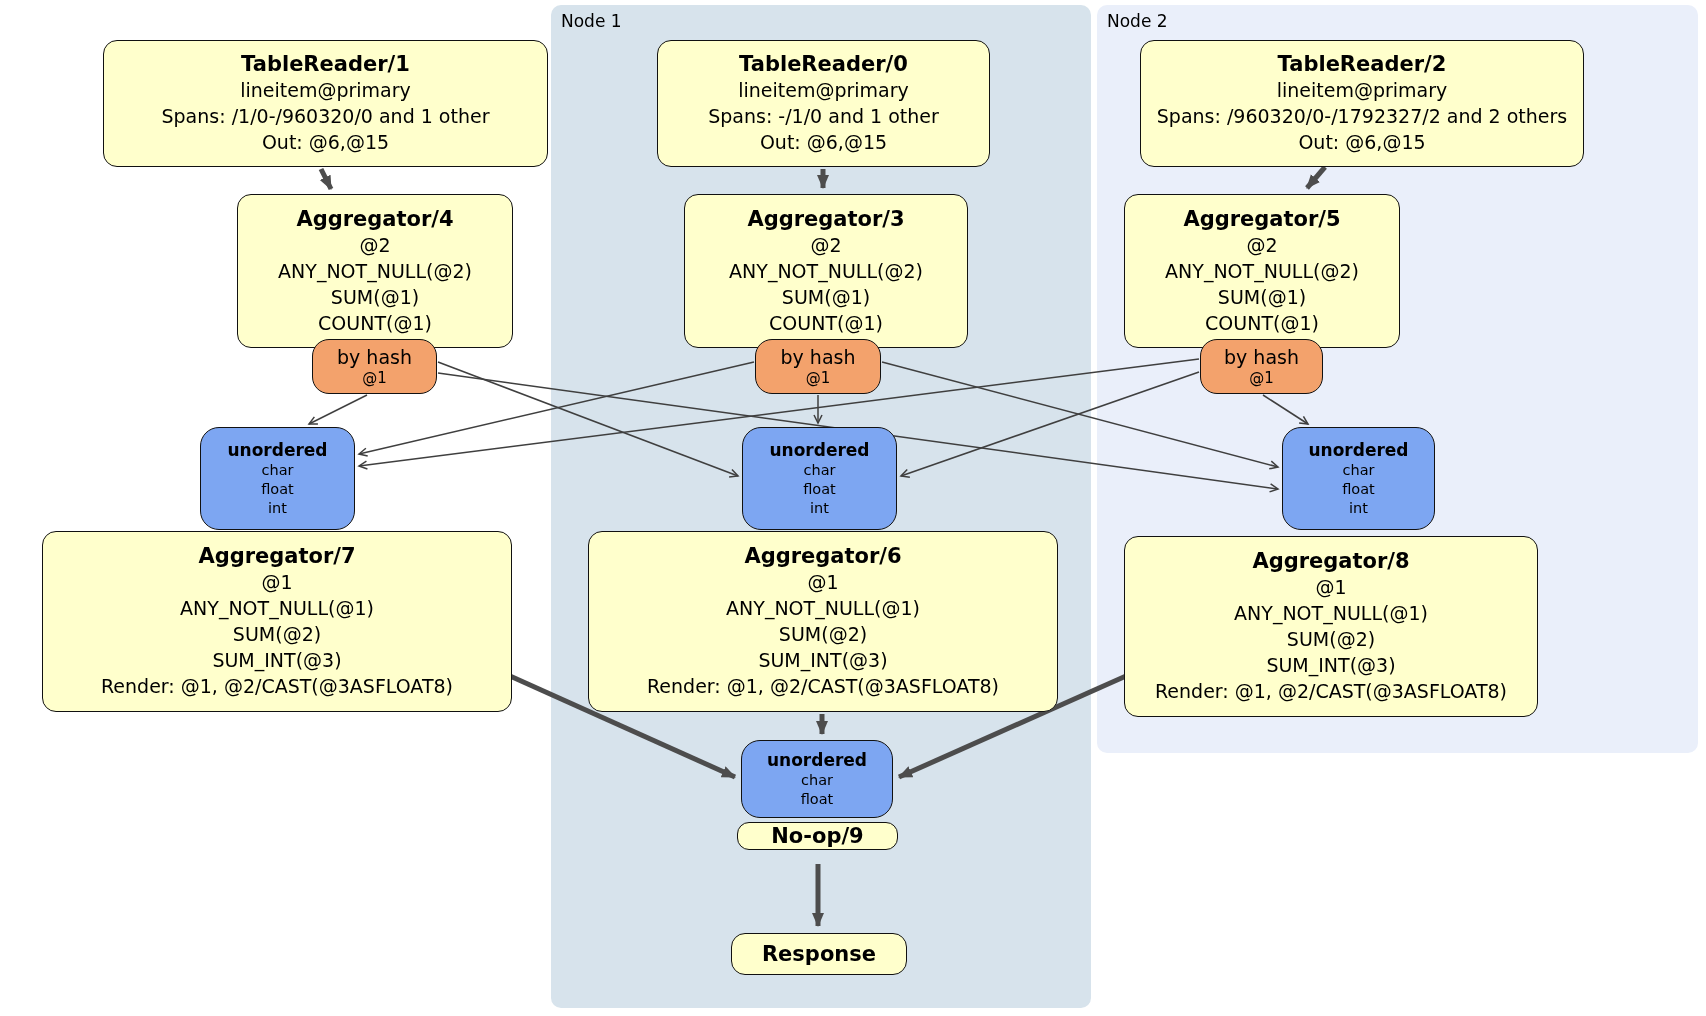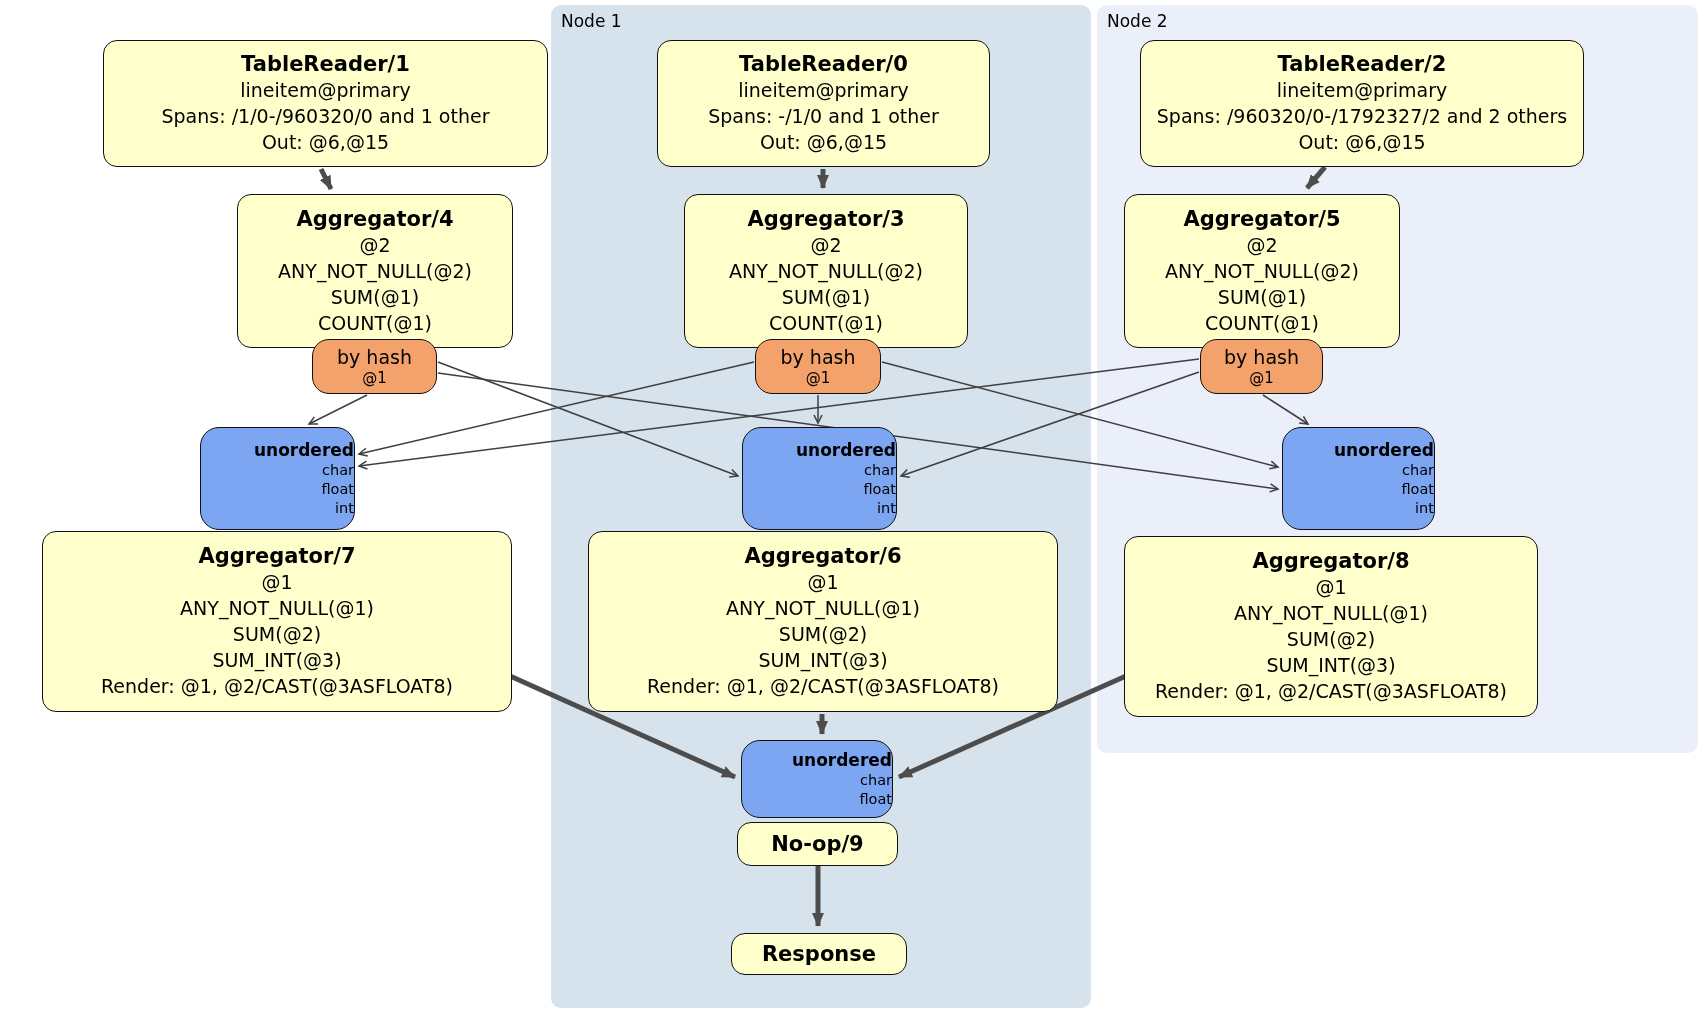--- a/index.html
+++ b/index.html
@@ -14,21 +14,21 @@
   .rlabel{position:absolute;left:10px;top:6px;font-size:17px;line-height:20px;}
 
   
   svg.edges{position:absolute;left:0;top:0;z-index:1;}
 
   
   .pbox{position:absolute;z-index:2;box-sizing:border-box;border:1.7px solid var(--box-border,#111);
         display:flex;flex-direction:column;align-items:center;justify-content:center;text-align:center;}
   .yellow{background:var(--processor-fill,#ffffcc);border-radius:14px;}
   .router{background:var(--router-fill,#f3a26c);border-radius:17px;}
-  .sync{background:var(--sync-fill,#7da6f2);border-radius:19px;align-items:flex-end;}
+  .sync{background:var(--sync-fill,#7da6f2);border-radius:19px;}
 
   .ptitle{font-weight:bold;font-size:21px;line-height:25px;white-space:nowrap;}
   .pline{font-size:19px;line-height:26px;white-space:nowrap;}
   .rtitle{font-weight:normal;font-size:19px;line-height:23px;}
   .rsub{font-size:15px;line-height:18px;}
   .stitle{font-weight:bold;font-size:17px;line-height:22px;}
   .sline{font-size:14.5px;line-height:19px;}
 
   
   .tr1{left:68px;top:40px;width:445px;height:127px;margin-left:35px;}
@@ -40,21 +40,21 @@
   .hash-l{left:312px;top:339px;width:125px;height:55px;}
   .hash-c{left:755px;top:339px;width:126px;height:55px;}
   .hash-r{left:1200px;top:339px;width:123px;height:55px;}
   .uno-l{left:200px;top:427px;width:155px;height:103px;}
   .uno-c{left:742px;top:427px;width:155px;height:103px;}
   .uno-r{left:1282px;top:427px;width:153px;height:103px;}
   .agg7{left:42px;top:531px;width:470px;height:181px;}
   .agg6{left:588px;top:531px;width:470px;height:181px;}
   .agg8{left:1124px;top:536px;width:414px;height:181px;}
   .uno-f{left:741px;top:740px;width:152px;height:78px;}
-  .noop{left:737px;top:822px;width:161px;height:44px;}
+  .noop{left:737px;top:822px;width:161px;height:28px;border-radius:12px;}
   .response{left:731px;top:933px;width:176px;height:42px;}
 </style>
 </head>
 <body>
 
 <div class="canvas">
 
   <div class="region region-n1">
     <span class="rlabel">Node 1</span>
   </div>

